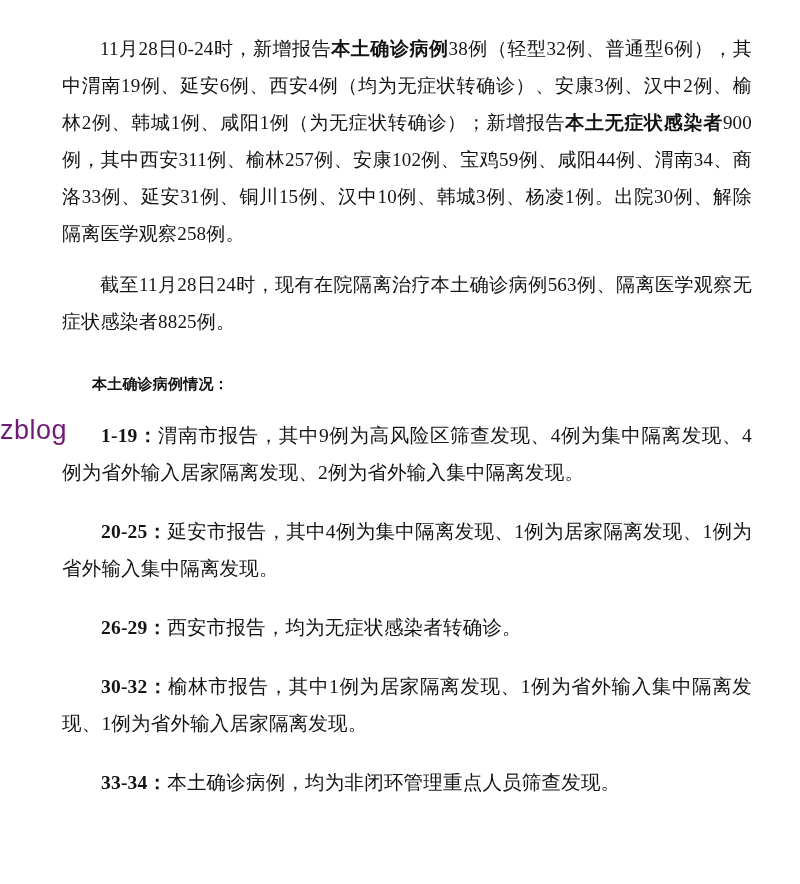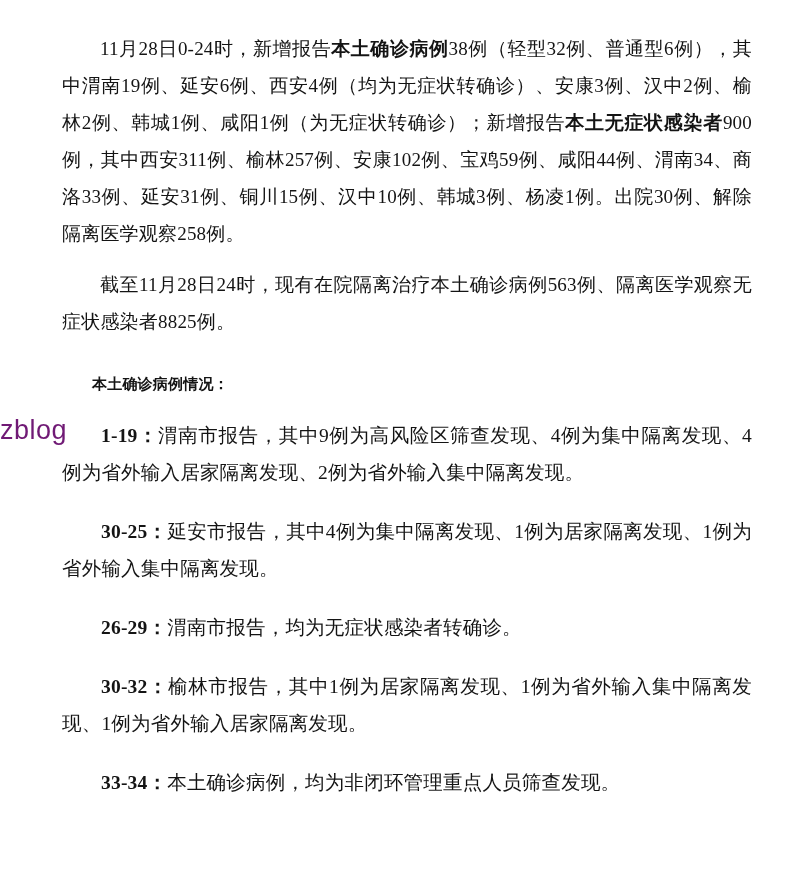--- a/index.html
+++ b/index.html
@@ -89,25 +89,25 @@
     <span>截至11月28日24时，现有在院隔离治疗本土确诊病例563例、隔离医学观察无症状感染者8825例。</span>
   </p>
 
   <h2 class="heading">本土确诊病例情况：</h2>
 
   <p class="case-block">
     <span class="case-range">1-19：</span><span>渭南市报告，其中9例为高风险区筛查发现、4例为集中隔离发现、4例为省外输入居家隔离发现、2例为省外输入集中隔离发现。</span>
   </p>
 
   <p class="case-block">
-    <span class="case-range">30-25：</span><span>延安市报告，其中4例为集中隔离发现、1例为居家隔离发现、1例为省外输入集中隔离发现。</span>
+    <span class="case-range">20-25：</span><span>延安市报告，其中4例为集中隔离发现、1例为居家隔离发现、1例为省外输入集中隔离发现。</span>
   </p>
 
   <p class="case-block">
-    <span class="case-range">26-29：</span><span>渭南市报告，均为无症状感染者转确诊。</span>
+    <span class="case-range">26-29：</span><span>西安市报告，均为无症状感染者转确诊。</span>
   </p>
 
   <p class="case-block">
     <span class="case-range">30-32：</span><span>榆林市报告，其中1例为居家隔离发现、1例为省外输入集中隔离发现、1例为省外输入居家隔离发现。</span>
   </p>
 
   <p class="case-block">
     <span class="case-range">33-34：</span><span>本土确诊病例，均为非闭环管理重点人员筛查发现。</span>
   </p>
 

